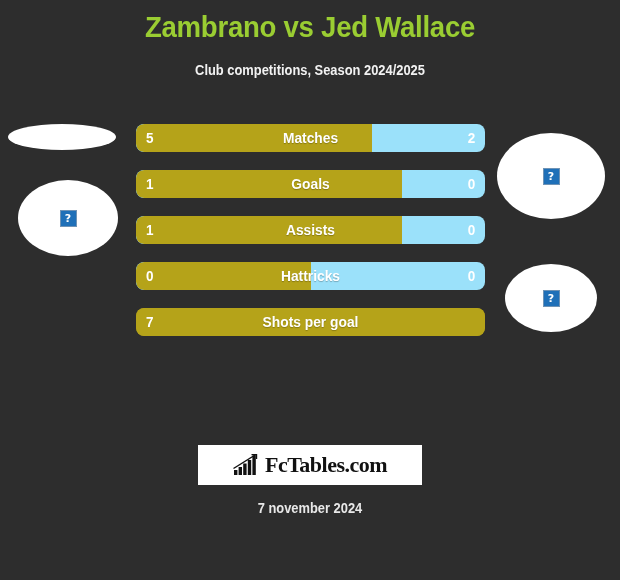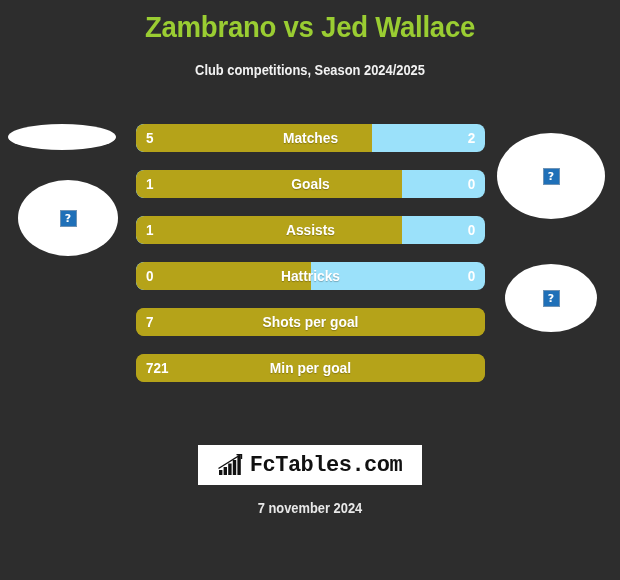--- a/index.html
+++ b/index.html
@@ -120,21 +120,21 @@
     display: flex;
     align-items: center;
     justify-content: center;
     gap: 6px;
   }
   .logo-text {
     color: #111111;
     font-size: 22px;
     font-weight: bold;
     letter-spacing: -0.5px;
-    font-family: Liberation Mono, monospace;
+    font-family: Liberation Serif, serif;
   }
 
   
   .date {
     position: absolute;
     top: 500px; left: 0; width: 620px;
     text-align: center;
     color: #e8e8e8;
     font-size: 14px;
     font-weight: bold;
@@ -183,25 +183,20 @@
       <div class="bar-row">
         <div class="bar-left" style="width: 50%;"></div>
         <span class="val val-left">0</span>
         <span class="val val-right">0</span>
         <span class="bar-label">Hattricks</span>
       </div>
       <div class="bar-row single full">
         <div class="bar-left" style="width: 100%;"></div>
         <span class="val val-left">7</span>
         <span class="bar-label">Shots per goal</span>
-      </div>
-      <div class="bar-row single full">
-        <div class="bar-left" style="width: 100%;"></div>
-        <span class="val val-left">721</span>
-        <span class="bar-label">Min per goal</span>
       </div>
     </div>
 
   <div class="logo">
     <svg width="26" height="22" viewBox="0 0 26 22">
       <rect x="1" y="16" width="3.4" height="5" fill="#111"></rect>
       <rect x="5.6" y="13" width="3.4" height="8" fill="#111"></rect>
       <rect x="10.2" y="9.5" width="3.4" height="11.5" fill="#111"></rect>
       <rect x="14.8" y="6" width="3.4" height="15" fill="#111"></rect>
       <rect x="19.4" y="1.5" width="3.4" height="19.5" fill="#111"></rect>

